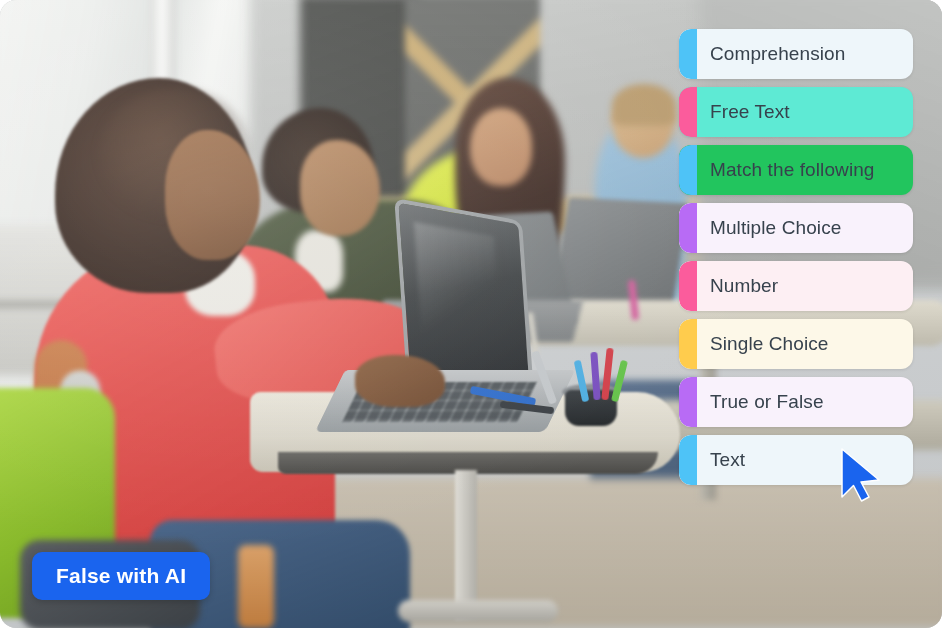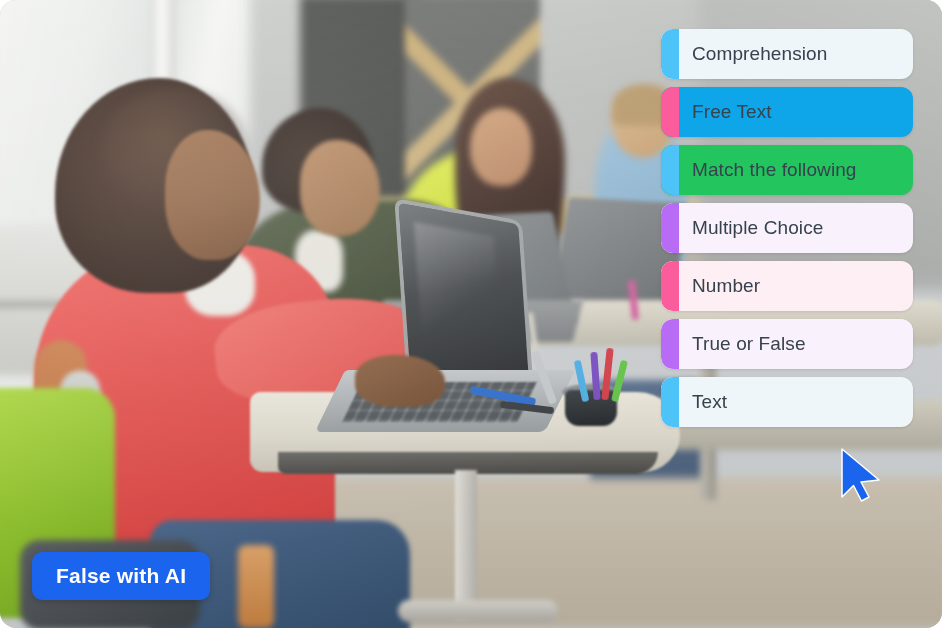--- a/index.html
+++ b/index.html
@@ -461,20 +461,21 @@
   .type-item {
     position: relative;
     height: 50px;
     border-radius: 12px;
     display: flex;
     align-items: center;
     padding-left: 31px;
     overflow: hidden;
     box-shadow: 0 1px 3px rgba(0,0,0,.10);
     cursor: pointer;
+    margin-left: 18px;
   }
   .type-item .accent {
     position: absolute;
     left: 0; top: 0;
     width: 18px; height: 100%;
     border-radius: 12px 0 0 12px;
   }
   .type-item .label {
     font-size: 19px;
     color: #37424d;
@@ -597,35 +598,39 @@
     <div class="pen pen-g"></div>
 
     <div class="photo-grade"></div>
   </div>
 
   <div class="type-menu" id="type-menu">
       <div class="type-item" style="background: rgb(238, 246, 250);">
         <span class="accent" style="background: rgb(78, 195, 247);"></span>
         <span class="label">Comprehension</span>
       </div>
-      <div class="type-item" style="background: #0ea5e9; text-align: center;">
+      <div class="type-item" style="background: #5eead4; text-align: center;">
         <span class="accent" style="background: rgb(251, 92, 156);"></span>
         <span class="label">Free Text</span>
       </div>
       <div class="type-item" style="background: #22c55e;">
         <span class="accent" style="background: rgb(78, 195, 247);"></span>
         <span class="label">Match the following</span>
       </div>
       <div class="type-item" style="background: rgb(249, 242, 252);">
         <span class="accent" style="background: rgb(184, 107, 245);"></span>
         <span class="label">Multiple Choice</span>
       </div>
       <div class="type-item" style="background: rgb(253, 239, 243); text-align: right;">
         <span class="accent" style="background: rgb(251, 92, 156);"></span>
         <span class="label">Number</span>
+      </div>
+      <div class="type-item" style="background: rgb(253, 248, 232);">
+        <span class="accent" style="background: rgb(255, 204, 77);"></span>
+        <span class="label">Single Choice</span>
       </div>
       <div class="type-item" style="background: rgb(249, 242, 252);">
         <span class="accent" style="background: rgb(184, 107, 245);"></span>
         <span class="label">True or False</span>
       </div>
       <div class="type-item" style="background: rgb(238, 246, 250);">
         <span class="accent" style="background: rgb(78, 195, 247);"></span>
         <span class="label">Text</span>
       </div>
     </div>

